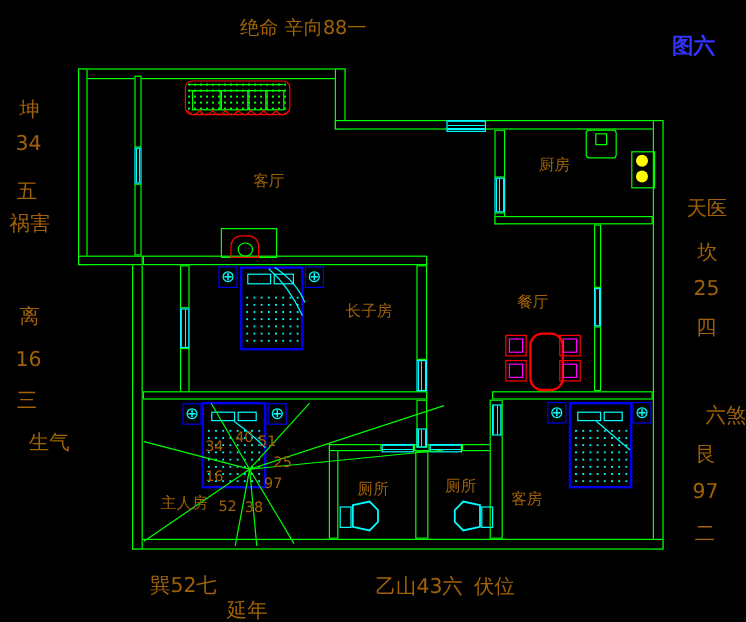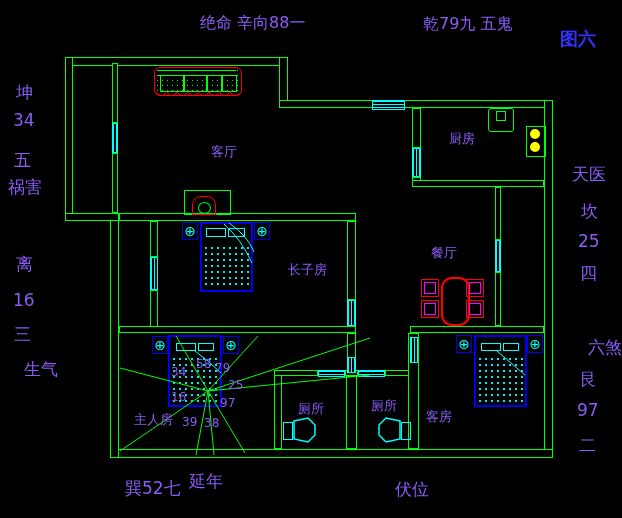--- a/index.html
+++ b/index.html
@@ -7,21 +7,21 @@
           font-family:"DejaVu Sans",sans-serif;}
   .abs{position:absolute;}
   
   .w{position:absolute;border:1px solid #00ff00;box-sizing:border-box;background:#000;}
   
   .win-h{position:absolute;border:1px solid #00ffff;box-sizing:border-box;
          background:repeating-linear-gradient(to bottom,#00ffff 0 1px,transparent 1px 3px);}
   .win-v{position:absolute;border:1px solid #00ffff;box-sizing:border-box;
          background:repeating-linear-gradient(to right,#00ffff 0 1px,transparent 1px 3px);}
   
-  .t{position:absolute;color:#8b5cf6;white-space:nowrap;line-height:1.1;}
+  .t{position:absolute;color:#a16207;white-space:nowrap;line-height:1.1;}
   .t17{font-size:17px;} .t16{font-size:16px;} .t13{font-size:13px;} .t12{font-size:12px;}
   .blue-t{color:#3333ff;font-weight:bold;font-size:18px;}
   
   .bedframe{position:absolute;border:2px solid #0000ee;box-sizing:border-box;}
   .pillow{position:absolute;border:1px solid #00ffff;box-sizing:border-box;}
   .dots-c{position:absolute;background-image:radial-gradient(circle,#00ffff 0.7px,transparent 0.8px);
           background-size:6px 6px;}
   .ns{position:absolute;border:1px solid #0000ee;box-sizing:border-box;color:#00ffff;
       font-size:14px;text-align:center;}
   .chair{position:absolute;border:1px solid #ff0000;box-sizing:border-box;}
@@ -151,21 +151,20 @@
       <path d="M497,351 Q511,363 525,375"></path>
     </g>
     <g stroke="#00ffff" fill="none" stroke-width="1.5">
       <polygon points="294,421 308,418 315,425 315,435 308,442 294,439"></polygon>
       <polygon points="400,421 386,418 379,425 379,435 386,442 400,439"></polygon>
     </g>
     <path d="M156,92 q5.3,7 10.6,0 q5.3,7 10.6,0 q5.3,7 10.6,0 q5.3,7 10.6,0 q5.3,7 10.6,0 q5.3,7 10.6,0 q5.3,7 10.6,0 q5.3,7 10.6,0" stroke="#ff0000" fill="none" stroke-width="1"></path>
   </svg>
 
   <div class="t t16" style="left:200px;top:14px">绝命 辛向88一</div>
-  <div class="t t16" style="left:423px;top:15px">乾79九 五鬼</div>
   <div class="t blue-t" style="left:560px;top:29px">图六</div>
 
   <div class="t t17" style="left:16px;top:83px">坤</div>
   <div class="t t17" style="left:13px;top:111px">34</div>
   <div class="t t17" style="left:14px;top:151px">五</div>
   <div class="t t17" style="left:8px;top:178px">祸害</div>
   <div class="t t17" style="left:16px;top:255px">离</div>
   <div class="t t17" style="left:13px;top:291px">16</div>
   <div class="t t17" style="left:14px;top:325px">三</div>
   <div class="t t17" style="left:24px;top:360px">生气</div>
@@ -173,34 +172,35 @@
   <div class="t t17" style="left:572px;top:165px">天医</div>
   <div class="t t17" style="left:581px;top:202px">坎</div>
   <div class="t t17" style="left:578px;top:232px">25</div>
   <div class="t t17" style="left:580px;top:264px">四</div>
   <div class="t t17" style="left:588px;top:338px">六煞</div>
   <div class="t t17" style="left:580px;top:370px">艮</div>
   <div class="t t17" style="left:577px;top:401px">97</div>
   <div class="t t17" style="left:579px;top:436px">二</div>
 
   <div class="t t17" style="left:125px;top:479px">巽52七</div>
-  <div class="t t17" style="left:189px;top:472px">延年</div>
+  <div class="t t17" style="left:189px;top:500px">延年</div>
+  <div class="t t17" style="left:313px;top:480px">乙山43六</div>
   <div class="t t17" style="left:395px;top:480px">伏位</div>
 
   <div class="t t13" style="left:211px;top:145px">客厅</div>
   <div class="t t13" style="left:449px;top:132px">厨房</div>
   <div class="t t13" style="left:431px;top:246px">餐厅</div>
-  <div class="t t13" style="left:288px;top:263px">长子房</div>
+  <div class="t t13" style="left:288px;top:253px">长子房</div>
   <div class="t t13" style="left:134px;top:413px">主人房</div>
   <div class="t t13" style="left:298px;top:402px">厕所</div>
   <div class="t t13" style="left:371px;top:399px">厕所</div>
   <div class="t t13" style="left:426px;top:410px">客房</div>
 
-  <div class="t t12" style="left:196px;top:358px">58</div>
-  <div class="t t12" style="left:215px;top:362px">79</div>
+  <div class="t t12" style="left:196px;top:358px">40</div>
+  <div class="t t12" style="left:215px;top:362px">51</div>
   <div class="t t12" style="left:171px;top:366px">34</div>
   <div class="t t12" style="left:228px;top:379px">25</div>
   <div class="t t12" style="left:171px;top:391px">16</div>
   <div class="t t12" style="left:220px;top:397px">97</div>
-  <div class="t t12" style="left:182px;top:416px">39</div>
+  <div class="t t12" style="left:182px;top:416px">52</div>
   <div class="t t12" style="left:204px;top:417px">38</div>
 
 </div>
 
 </body></html>

